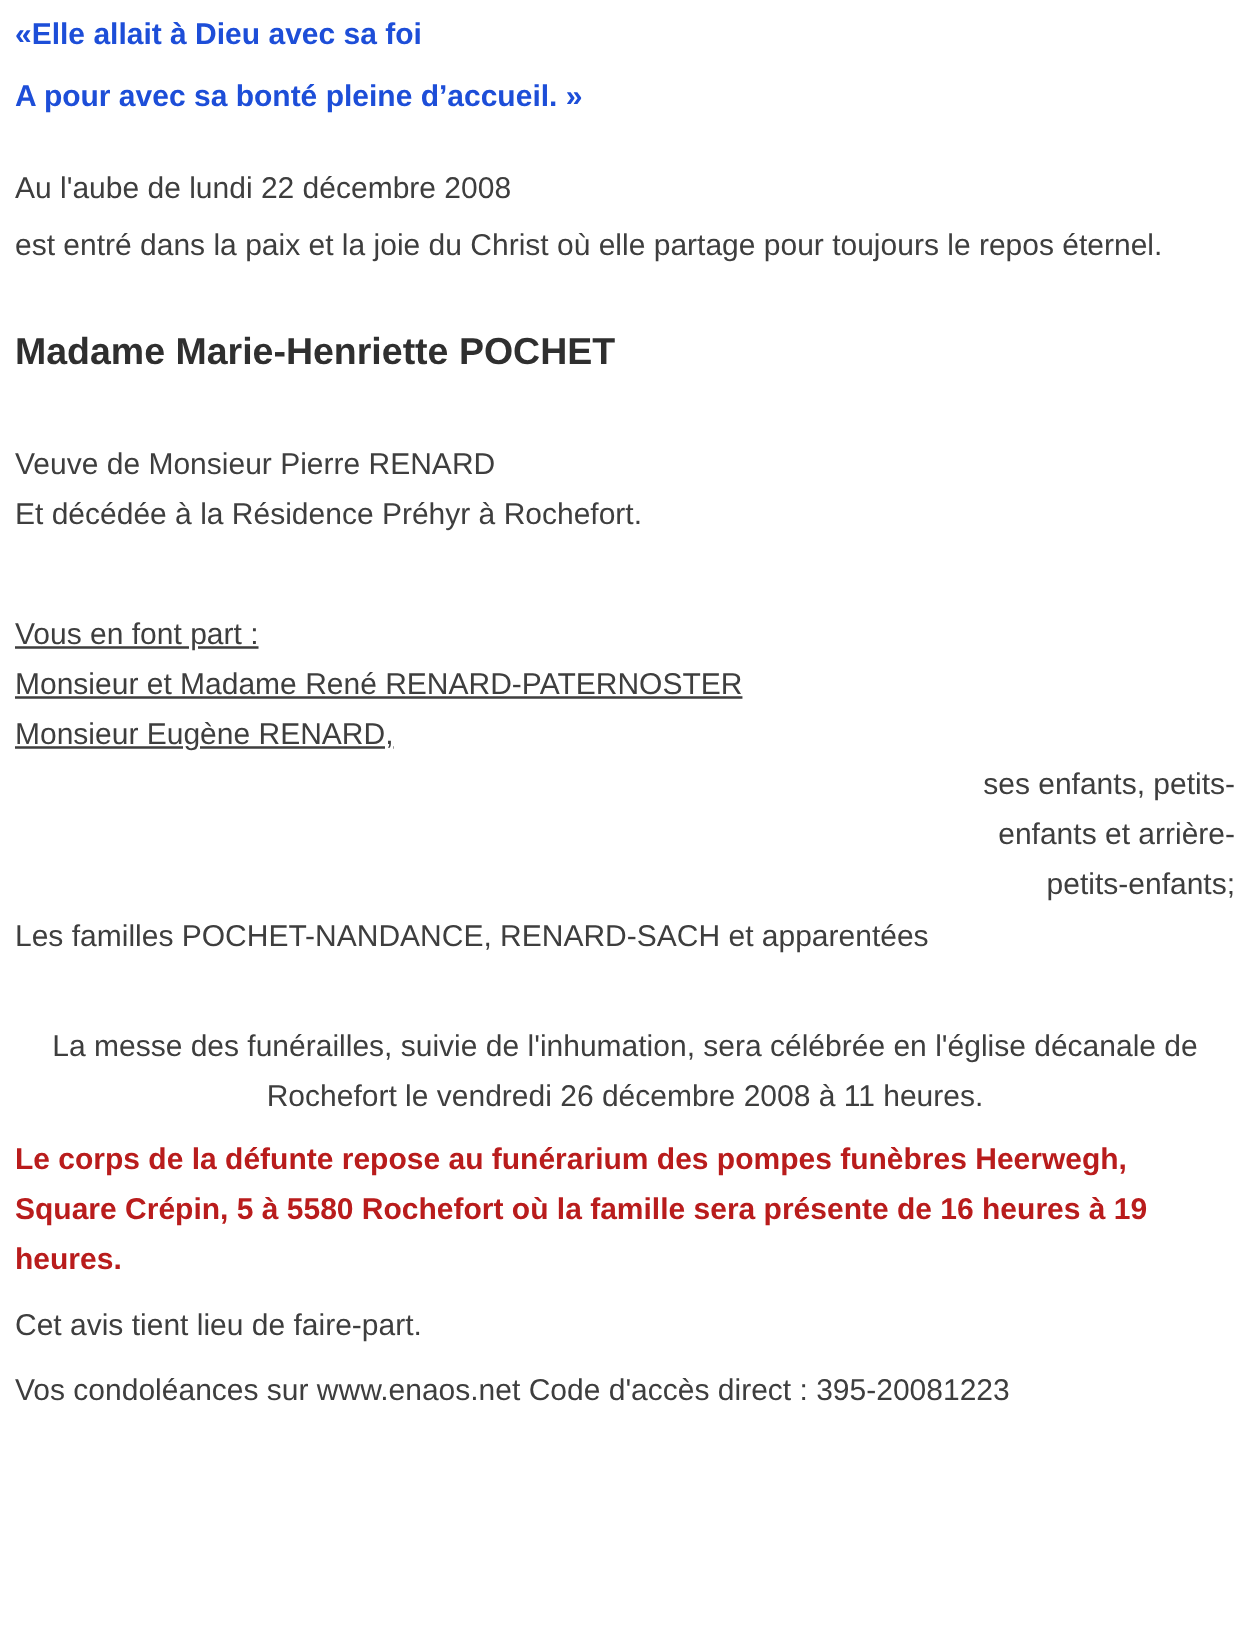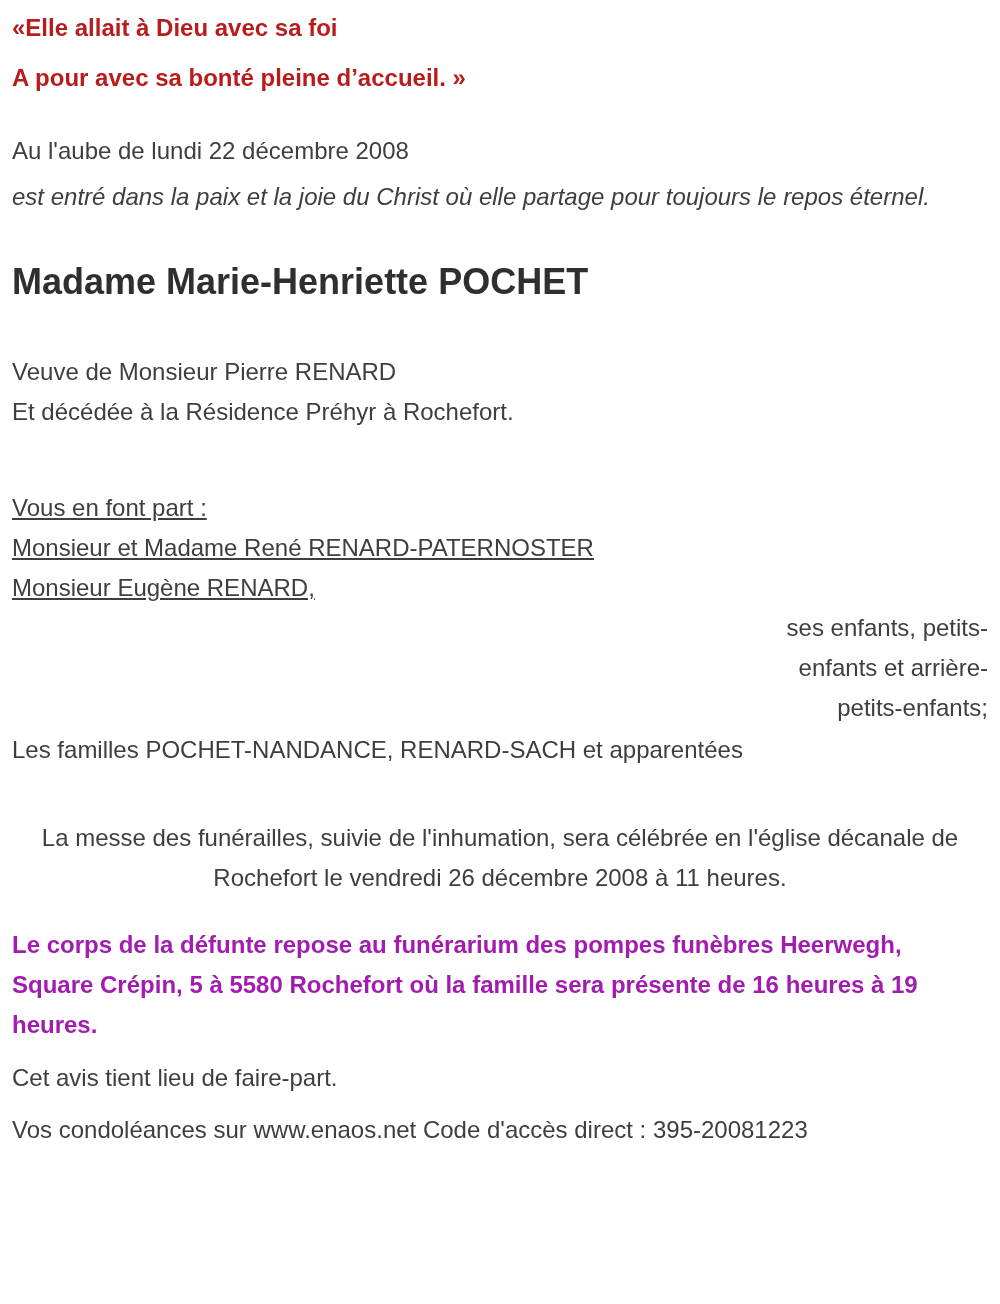--- a/index.html
+++ b/index.html
@@ -12,38 +12,37 @@
     height: 1304px;
     box-sizing: border-box;
     padding: 10px 12px 10px 12px;
     font-family: "Liberation Sans", "DejaVu Sans", sans-serif;
     color: #3e3e3e;
     font-size: 24px;
     overflow: hidden;
   }
   .quote-line {
     font-weight: 700;
-    color: #b91c1c;
+    color: #1d4ed8;
     font-size: 24px;
     line-height: 35px;
     margin: 0 0 15px 0;
   }
   .intro-line {
     margin: 38px 0 0 0;
     line-height: 35px;
   }
   .intro-par {
     margin: 10px 0 0 0;
     line-height: 38px;
     max-width: 978px;
-    font-style: italic;
   }
   .page-title {
     margin: 44px 0 0 0;
-    font-size: 36px;
+    font-size: 30px;
     font-weight: 700;
     color: #2f2f2f;
     line-height: 44px;
   }
   .details-block {
     margin-top: 48px;
   }
   .details-block p,
   .family-block p {
     margin: 0;
@@ -63,25 +62,25 @@
     margin: 2px 0 0 0;
     line-height: 40px;
   }
   .mass-par {
     margin: 48px 0 0 0;
     line-height: 40px;
     max-width: 978px;
     text-align: center;
   }
   .repose-par {
-    margin: 27px 0 0 0;
+    margin: 10px 0 0 0;
     line-height: 40px;
     max-width: 960px;
     font-weight: 700;
-    color: #a21caf;
+    color: #b91c1c;
   }
   .notice-line {
     margin: 14px 0 0 0;
     line-height: 38px;
   }
   .condolences-line {
     margin: 14px 0 0 0;
     line-height: 38px;
   }
 </style>

